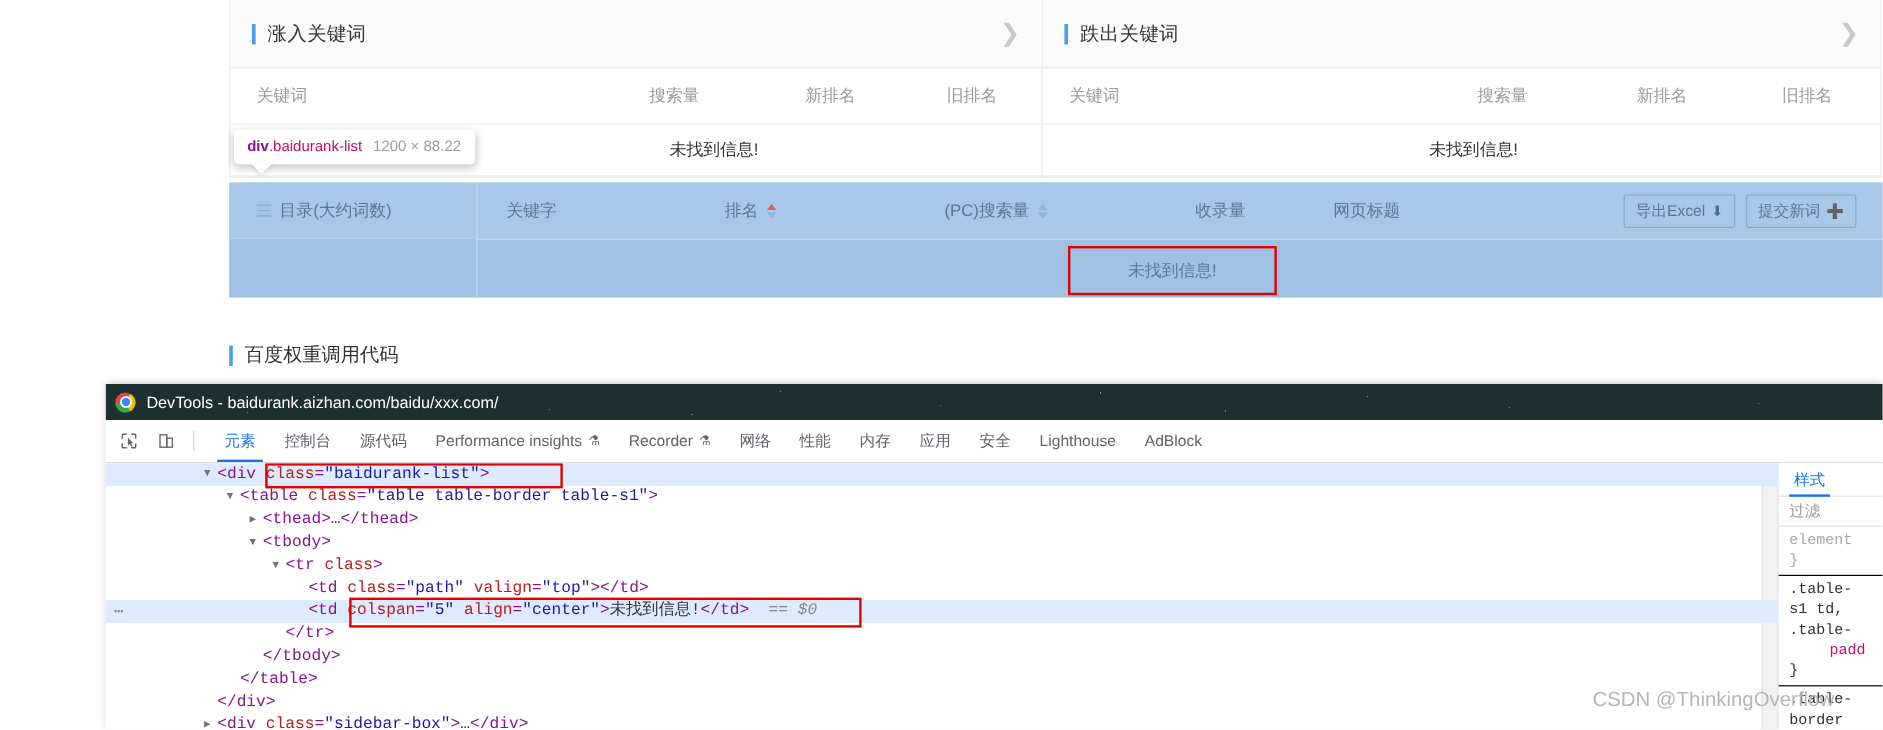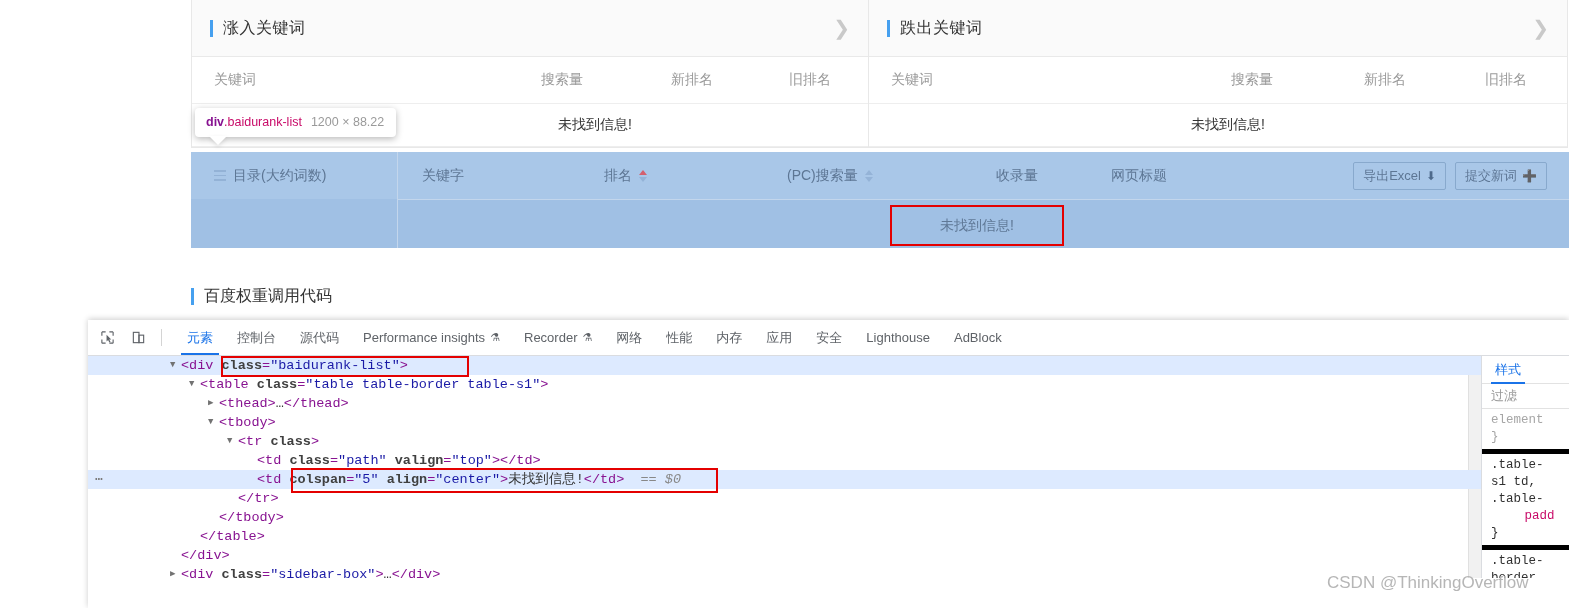--- a/index.html
+++ b/index.html
@@ -163,40 +163,40 @@
   .dt-main { display: flex; height: 222px; }
   .dom { width: 1393px; position: relative; background: #fff; overflow: hidden;
          font-family: "Liberation Mono", monospace; font-size: 13.5px; line-height: 19px; }
 
   .dline { height: 19px; display: flex; align-items: center; white-space: pre; position: relative; }
   .dline.hi { background: #ddeaff; }
   .dline.sel { background: #ddeaff; }
   .gut { width: 22px; flex: 0 0 22px; text-align: center; color: #7a7a7a; font-size: 13px; }
   .twi { display: inline-block; width: 11px; color: #727272; font-size: 9px; }
   .tk-tag { color: #881391; }
-  .tk-attr { color: #404040; font-weight: bold; }
+  .tk-attr { color: #b91c1c; }
   .tk-val { color: #1a1aa6; }
   .tk-txt { color: #333; }
   .tk-ref { color: #888; font-style: italic; }
 
   .sel-box { position: absolute; border: 2px solid #e40000; pointer-events: none; }
 
   .dom-scroll { position: absolute; right: 0; top: 0; width: 13px; height: 222px; background: #f1f1f1; border-left: 1px solid #e0e0e0; }
   .dom-scroll .up-arrow { width:0;height:0;margin: 4px auto 0;
     border-left: 5px solid transparent; border-right: 5px solid transparent; border-bottom: 6px solid #4a4a4a; }
 
   .styles { width: 88px; border-left: 1px solid #dadce0; background: #fff; overflow: hidden;
             font-family: "Liberation Sans", sans-serif; }
   .st-tabs { height: 28px; display: flex; align-items: center; padding-left: 9px; border-bottom: 1px solid #e2e2e2; }
   .st-tab { font-size: 13px; color: #1a73e8; position: relative; height: 28px; display:flex; align-items:center; padding: 0 4px; }
   .st-tab::after { content:""; position:absolute; left:0; right:0; bottom:0; height:2px; background:#1a73e8; }
   .st-filter { height: 25px; display:flex; align-items:center; padding-left: 9px; font-size: 13px; color: #9a9a9a;
                border-bottom: 1px solid #e2e2e2; }
   .st-rule { padding: 3px 0 3px 9px; font-family: "Liberation Mono", monospace; font-size: 12.5px; line-height: 17px;
-             border-bottom: 5px solid #000000; color: #303030; white-space: pre-wrap; word-break: break-all; }
+             border-bottom: 1px solid #000000; color: #303030; white-space: pre-wrap; word-break: break-all; }
   .st-rule.dim { color: #a6a6a6; }
   .st-sel { color: #303030; }
   .st-prop { color: #c80a68; padding-left: 11px; }
 
   .watermark {
     position: absolute; left: 1327px; top: 573px; z-index: 30;
     font-size: 17px; color: #b6b6b6; white-space: nowrap;
     font-family: "Liberation Sans", sans-serif;
   }
 </style>
@@ -299,20 +299,24 @@
     </div>
 
     <div class="sect">
       <span class="sect-bar"></span>
       <span class="sect-t">百度权重调用代码</span>
     </div>
   </div>
 
   <div class="dt">
 
+    <div class="dt-title">
+      <span class="chrome-logo"></span>
+      <span class="dt-title-text">DevTools - baidurank.aizhan.com/baidu/xxx.com/</span>
+    </div>
 
     <div class="dt-tabs">
       <div class="dt-tool">
         <div class="tool-btn">
           <svg width="15" height="15" viewBox="0 0 16 16">
             <path d="M2 2h4M2 2v4M14 2h-4M14 2v4M2 14h4M2 14v-4M14 14h-4M14 14v-4" stroke="#5f6368" fill="none" stroke-width="1.2"></path>
             <path d="M7 5l5 5h-2.2l1.4 2.6-1.2.6L8.6 10.6 7 12.2z" fill="#5f6368"></path>
           </svg>
         </div>
         <div class="tool-btn">

